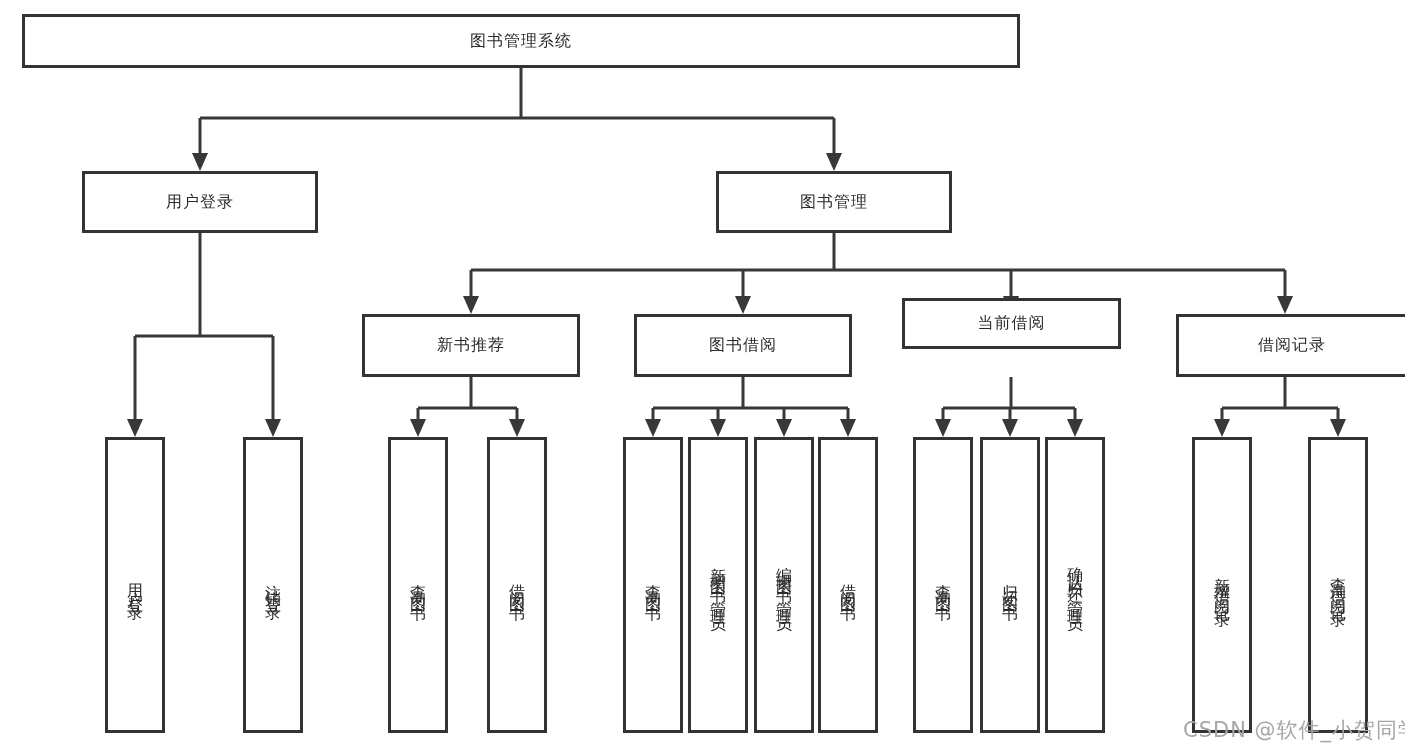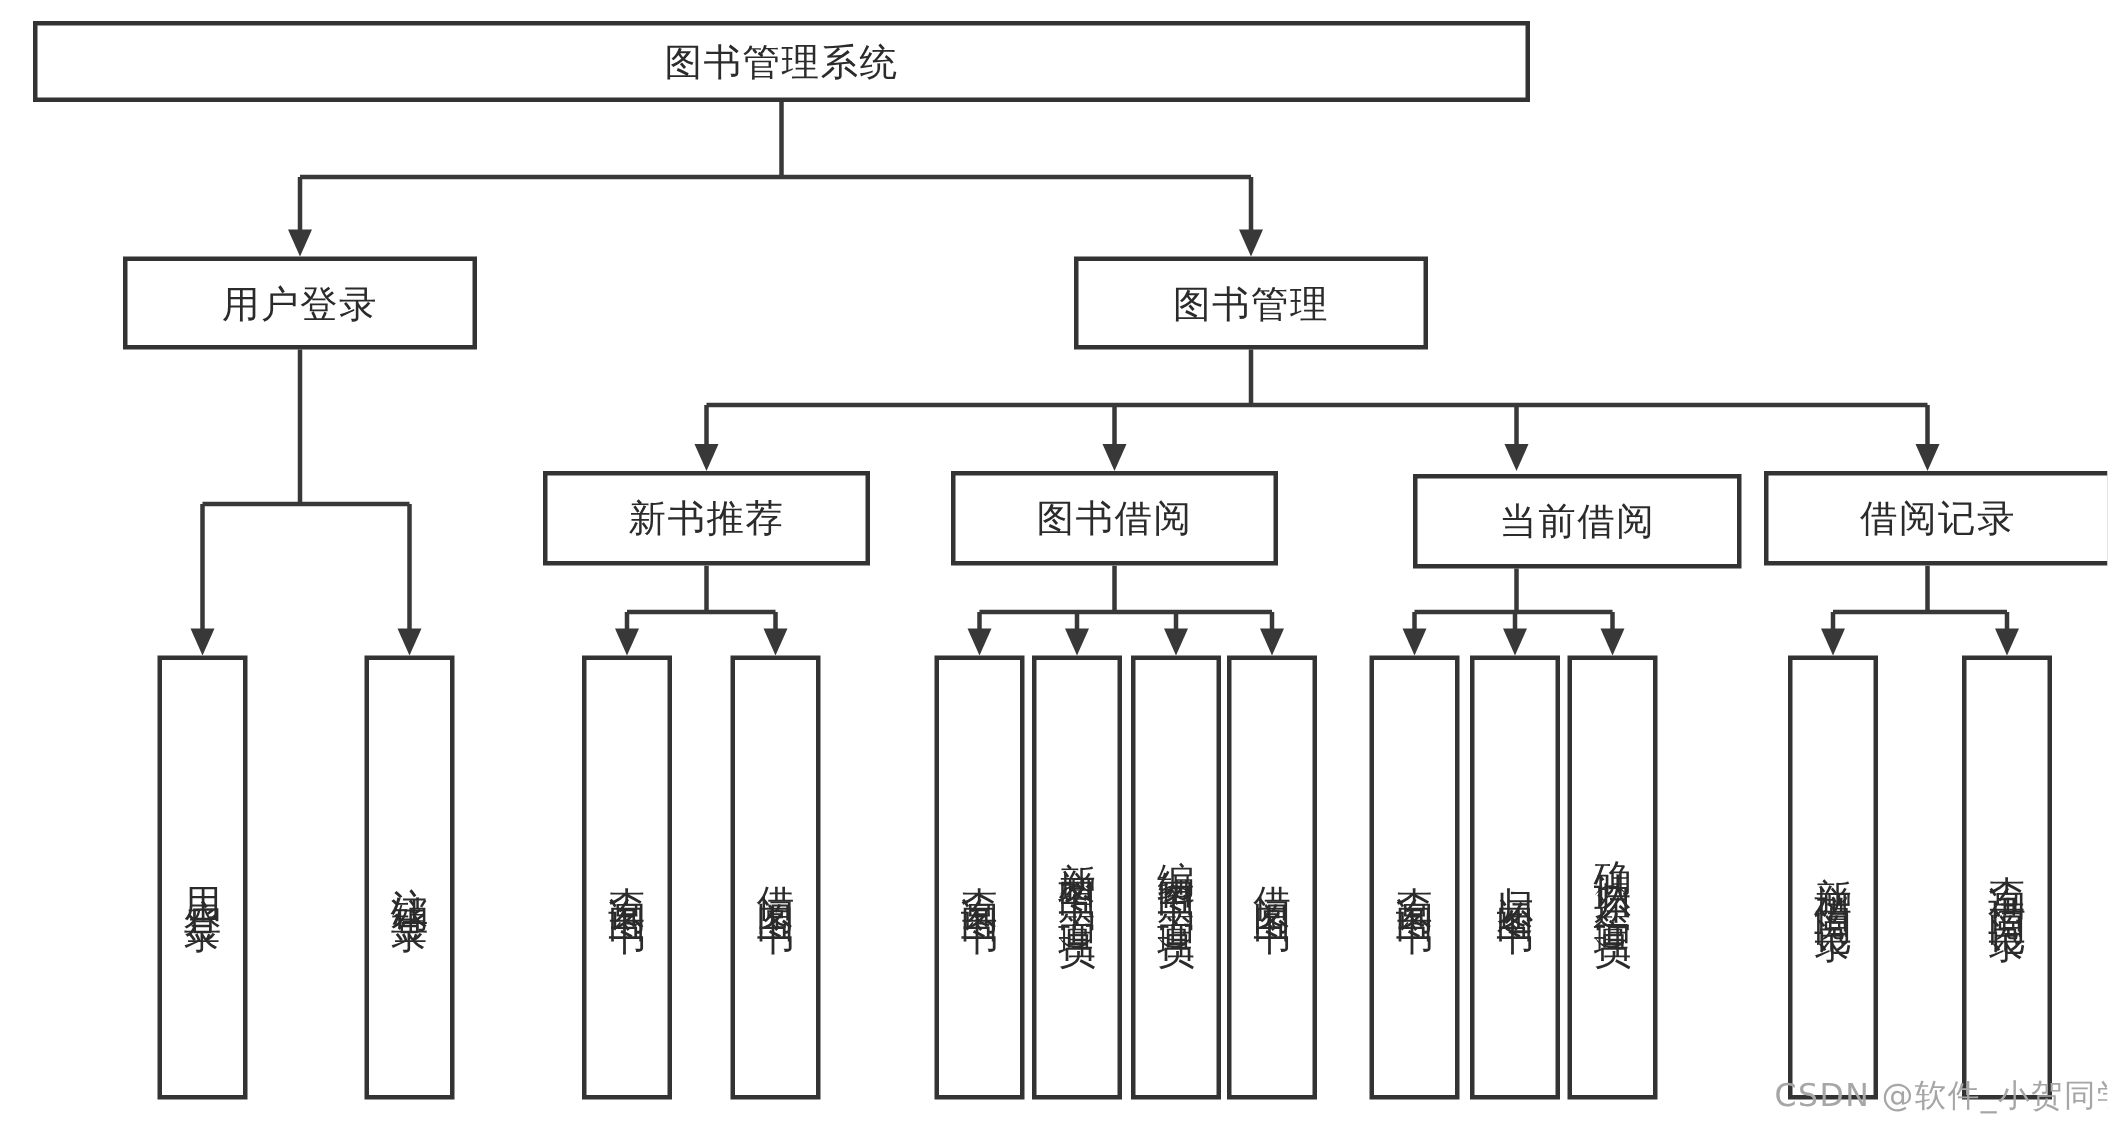--- a/index.html
+++ b/index.html
@@ -20,21 +20,21 @@
   }
   .node {
     position: absolute;
     box-sizing: border-box;
     background: #ffffff;
     border: 3px solid #333333;
     display: flex;
     align-items: center;
     justify-content: center;
     z-index: 2;
-    font-size: 25px;
+    font-size: 16px;
     letter-spacing: 1px;
     white-space: nowrap;
   }
   .vnode { z-index: 2; }
   .vlabel {
     writing-mode: vertical-rl;
     text-orientation: mixed;
     letter-spacing: 7px;
     line-height: 1;
   }
@@ -104,21 +104,21 @@
   <div class="node" style="left:716px; top:171px; width:236px; height:62px;">
     <span>图书管理</span>
   </div>
 
   <div class="node" style="left:362px; top:314px; width:218px; height:63px;text-align:right;">
     <span>新书推荐</span>
   </div>
   <div class="node" style="left:634px; top:314px; width:218px; height:63px;text-align:right;">
     <span>图书借阅</span>
   </div>
-  <div class="node" style="left:902px; top:316px; width:219px; height:63px;margin-left:40px;">
+  <div class="node" style="left:902px; top:298px; width:219px; height:51px;">
     <span>当前借阅</span>
   </div>
   <div class="node" style="left:1176px; top:314px; width:232px; height:63px;">
     <span>借阅记录</span>
   </div>
 
   <div class="node vnode" style="left:105px; top:437px; width:60px; height:296px;">
     <span class="vlabel">用户登录</span>
   </div>
   <div class="node vnode" style="left:243px; top:437px; width:60px; height:296px;">

